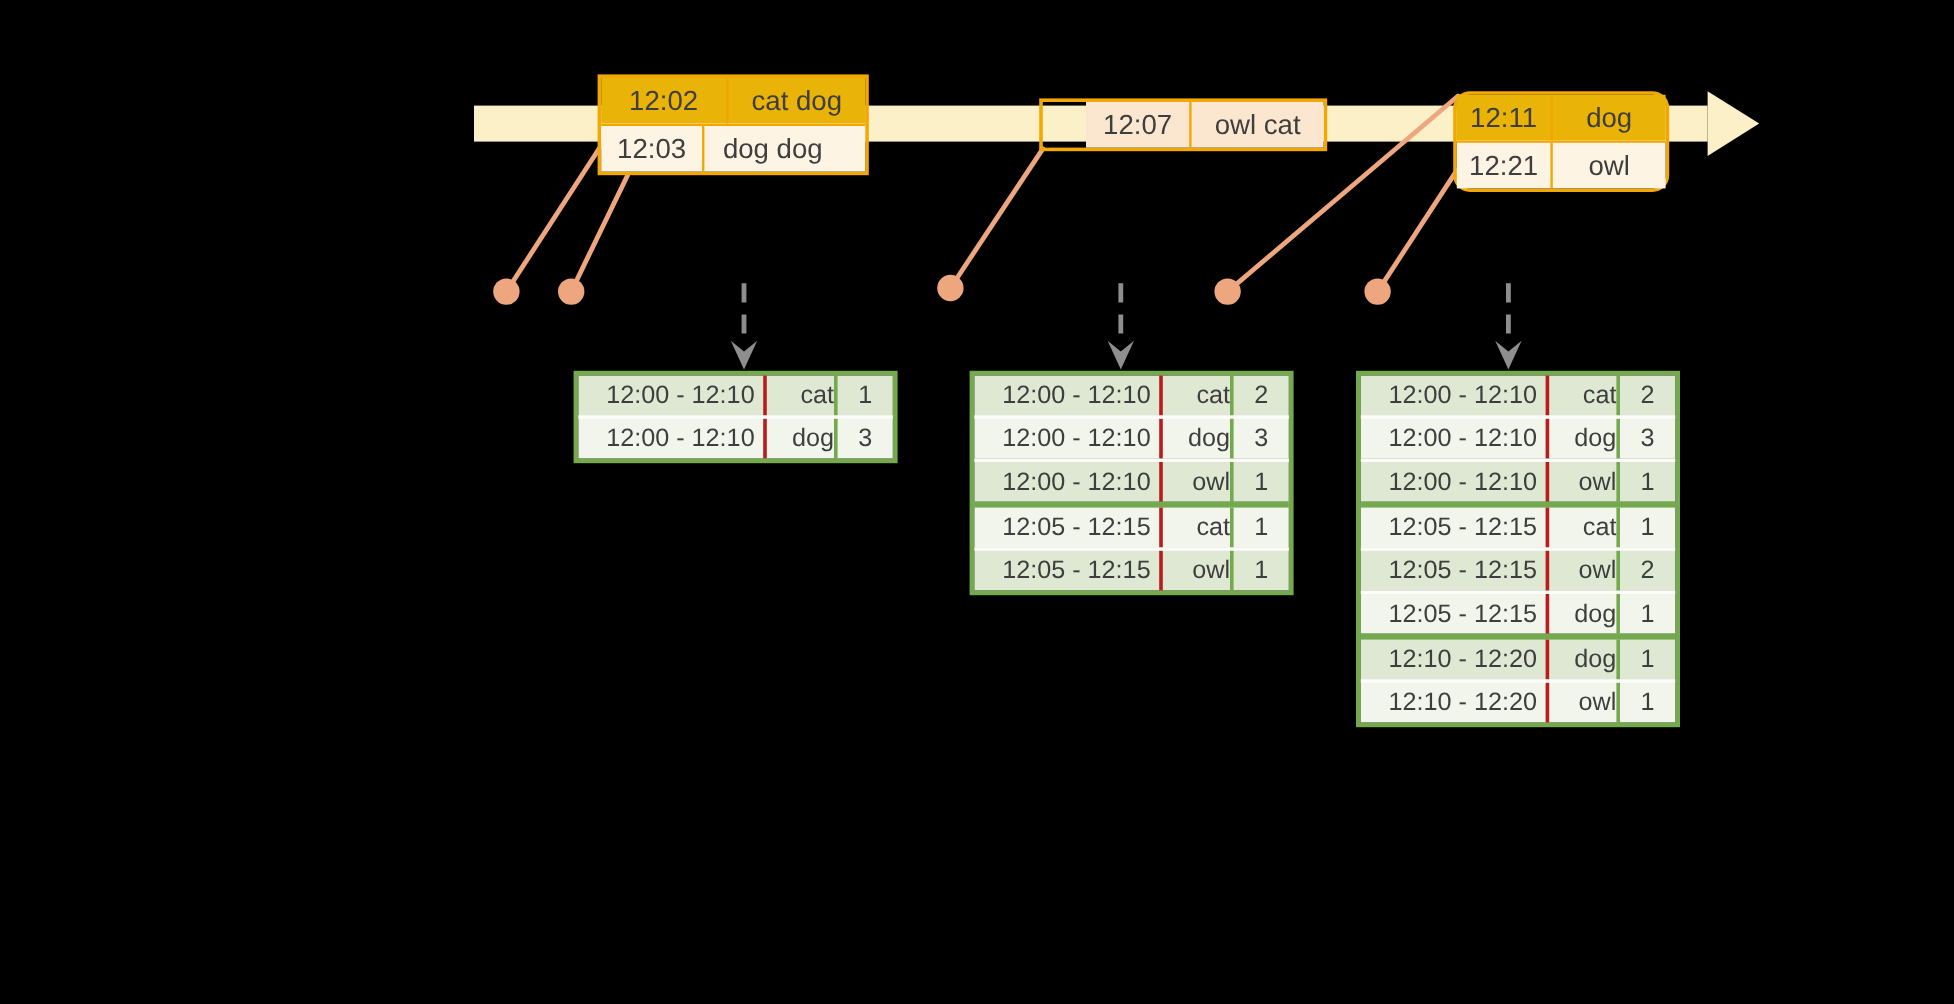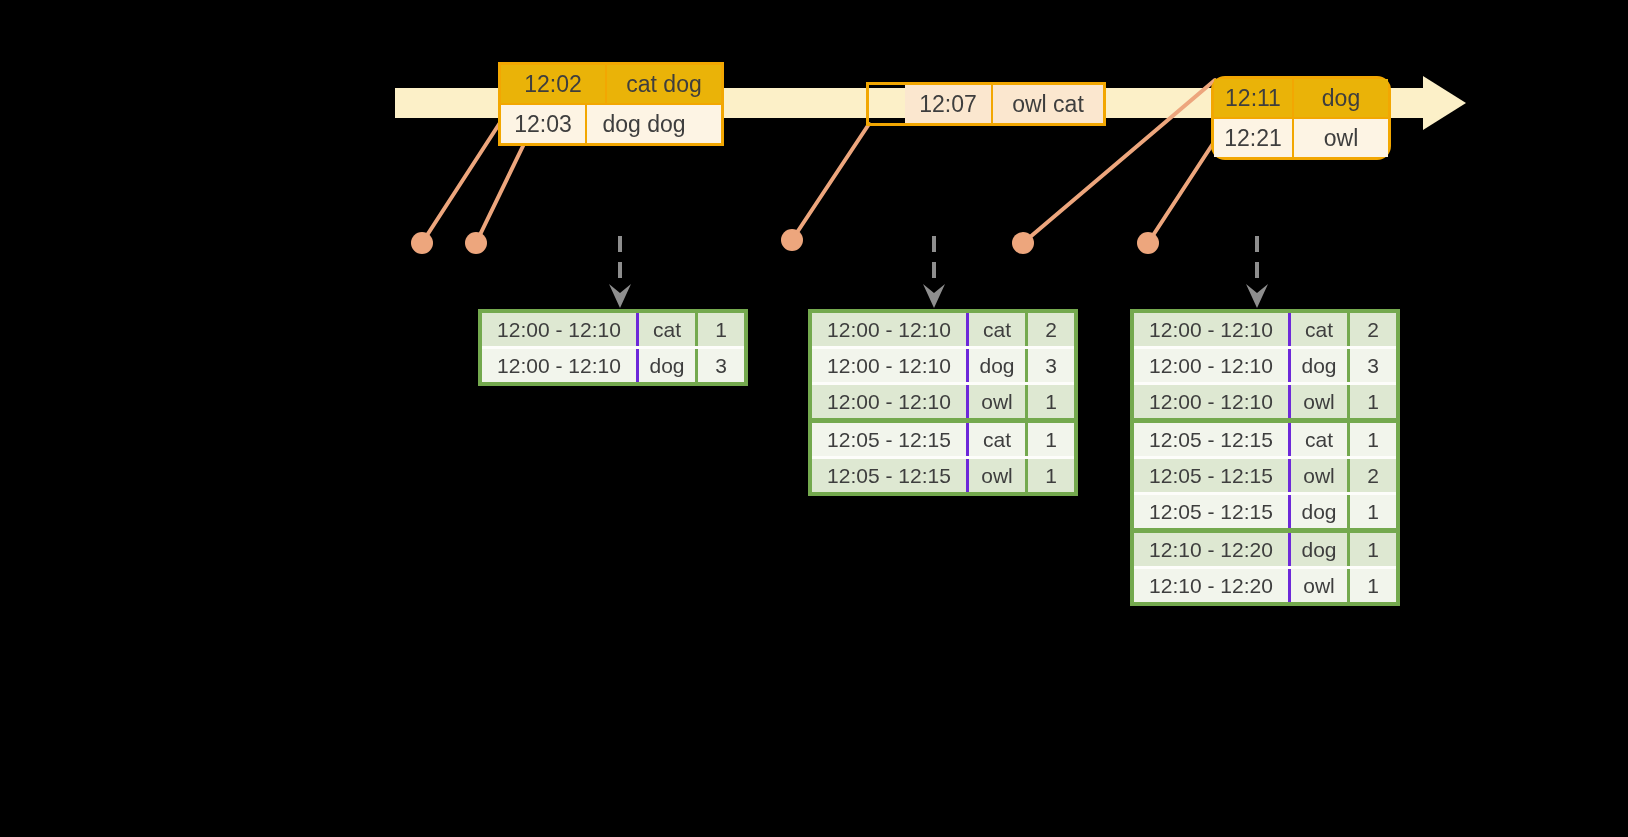--- a/index.html
+++ b/index.html
@@ -26,22 +26,22 @@
   .gtable{
     position:absolute;z-index:2;border:4px solid #74A94E;
     box-sizing:border-box;color:#3E3E3E;font-size:21px;
   }
   .grow{display:flex;}
   .grow.sep{border-top:3px solid #FDFDFA;}
   .grow.gsep{border-top:5px solid #74A94E;}
   .grow.dark{background:#DEE8D2;}
   .grow.light{background:#F2F5EC;}
   .gcell{height:33px;line-height:33px;text-align:center;}
-  .gcell.win{width:154px;}
-  .gcell.word{width:56px;border-left:3px solid #6d28d9;}
+  .gcell.win{width:138px;padding-left:16px;}
+  .gcell.word{width:56px;border-left:3px solid #b91c1c;text-align:right;}
   .gcell.cnt{width:46px;border-left:3px solid #74A94E;}
 </style>
 </head>
 <body>
 
 <div class="stage">
 
   <svg class="layer" width="1628" height="837">
 
     <rect x="395" y="88" width="1028" height="30" fill="#FCF0C8"></rect>

